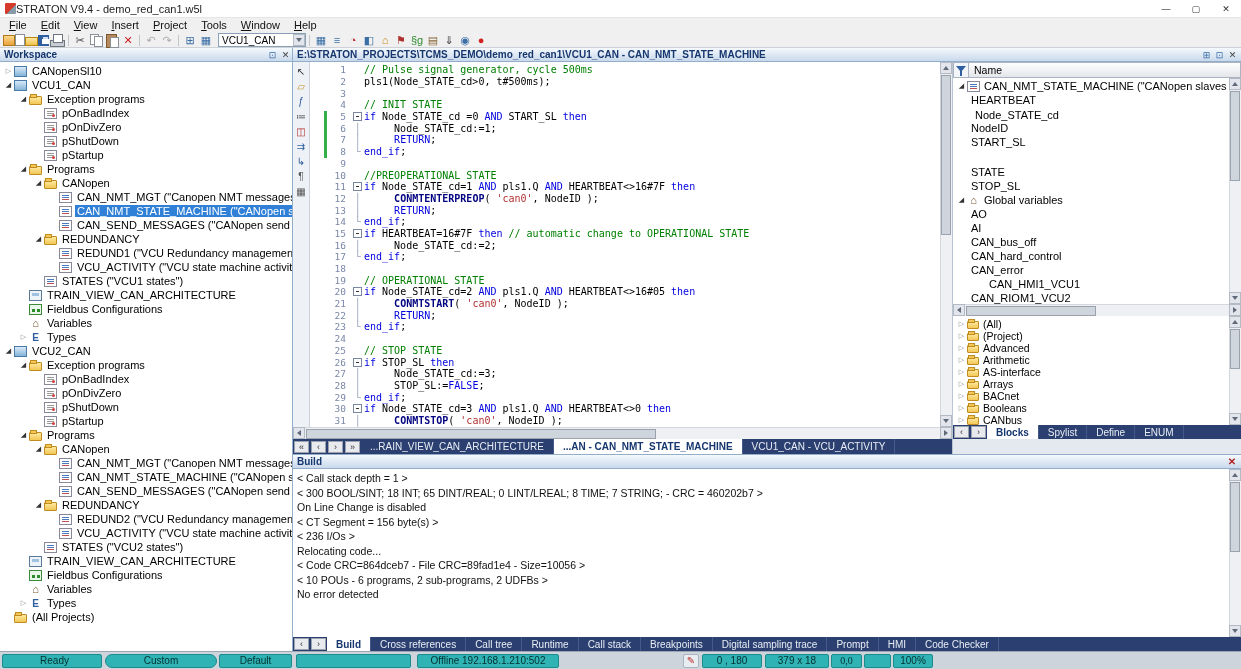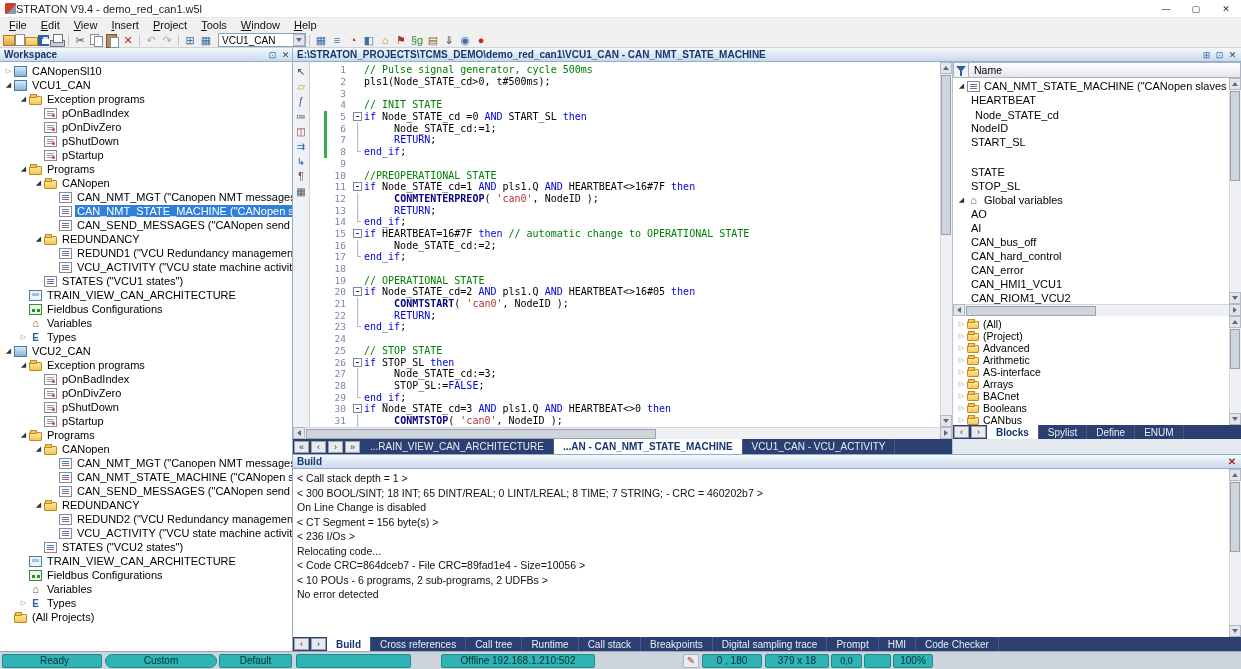--- a/index.html
+++ b/index.html
@@ -537,21 +537,21 @@
           </div>
           <div class="var-row" style="padding-left: 17px;">
             <span class="var-label">CAN_bus_off</span>
           </div>
           <div class="var-row" style="padding-left: 17px;">
             <span class="var-label">CAN_hard_control</span>
           </div>
           <div class="var-row" style="padding-left: 17px;">
             <span class="var-label">CAN_error</span>
           </div>
-          <div class="var-row" style="padding-left: 17px;">
+          <div class="var-row" style="padding-left: 17px; margin-left: 18px;">
             <span class="var-label">CAN_HMI1_VCU1</span>
           </div>
           <div class="var-row" style="padding-left: 17px;">
             <span class="var-label">CAN_RIOM1_VCU2</span>
           </div>
         </div>
       <div class="vscroll">
         <div class="sbtn up"></div>
         <div class="sthumb" style="top:13px;height:90px"></div>
         <div class="sbtn down"></div>
@@ -665,21 +665,21 @@
       <span class="tab">Prompt</span>
       <span class="tab">HMI</span>
       <span class="tab">Code Checker</span>
     </div>
 
   <div id="statusbar">
       <div class="scell left" style="left: 2px; width: 100px;">Ready</div>
       <div class="scell" style="left: 105px; width: 112px; border-radius: 7px;">Custom</div>
       <div class="scell" style="left: 219px; width: 73px;">Default</div>
       <div class="scell" style="left: 296px; width: 115px;"></div>
-      <div class="scell" style="left: 441px; width: 154px;">Offline  192.168.1.210:502</div>
+      <div class="scell" style="left: 417px; width: 142px;">Offline  192.168.1.210:502</div>
       <div class="scell pen" style="left: 683px; width: 16px;">✎</div>
       <div class="scell" style="left: 702px; width: 60px;">0 , 180</div>
       <div class="scell" style="left: 765px; width: 64px;">379 x 18</div>
       <div class="scell" style="left: 831px; width: 31px; font-family: Liberation Serif, serif;">0,0</div>
       <div class="scell" style="left: 864px; width: 27px;"></div>
       <div class="scell" style="left: 893px; width: 40px;">100%</div>
     </div>
 
 </div>
 

